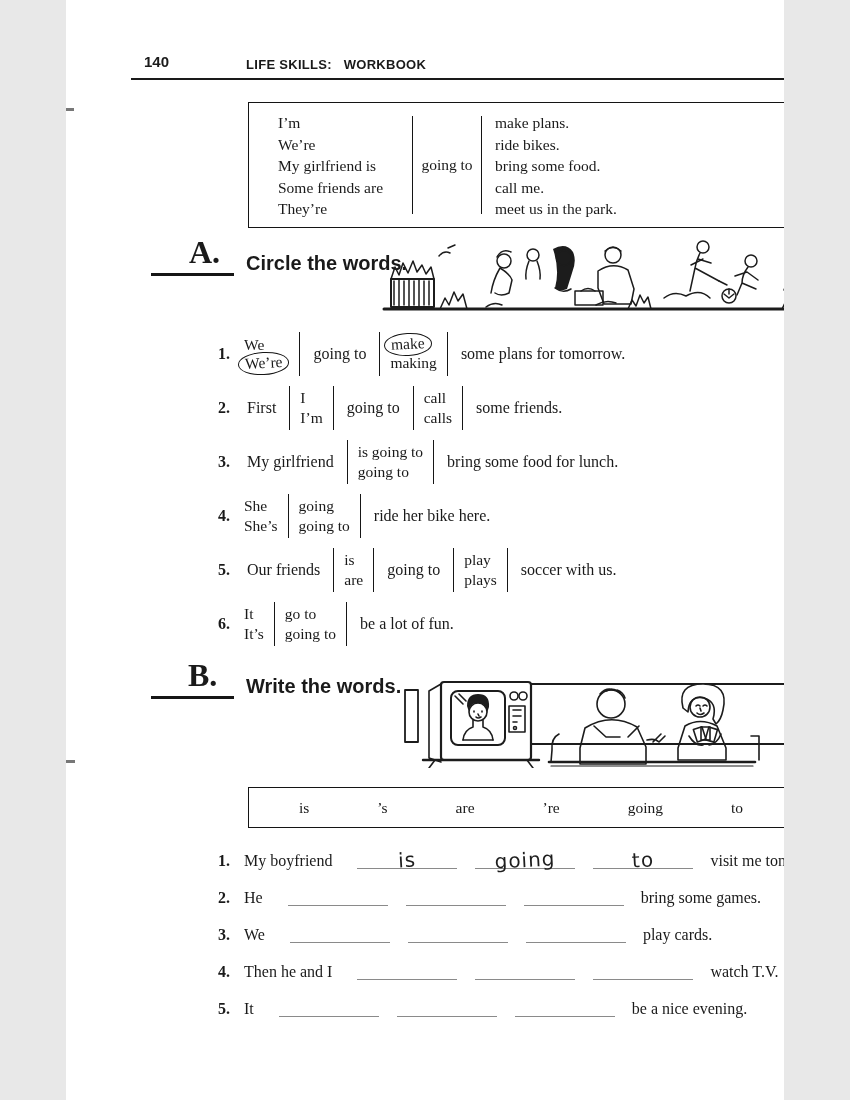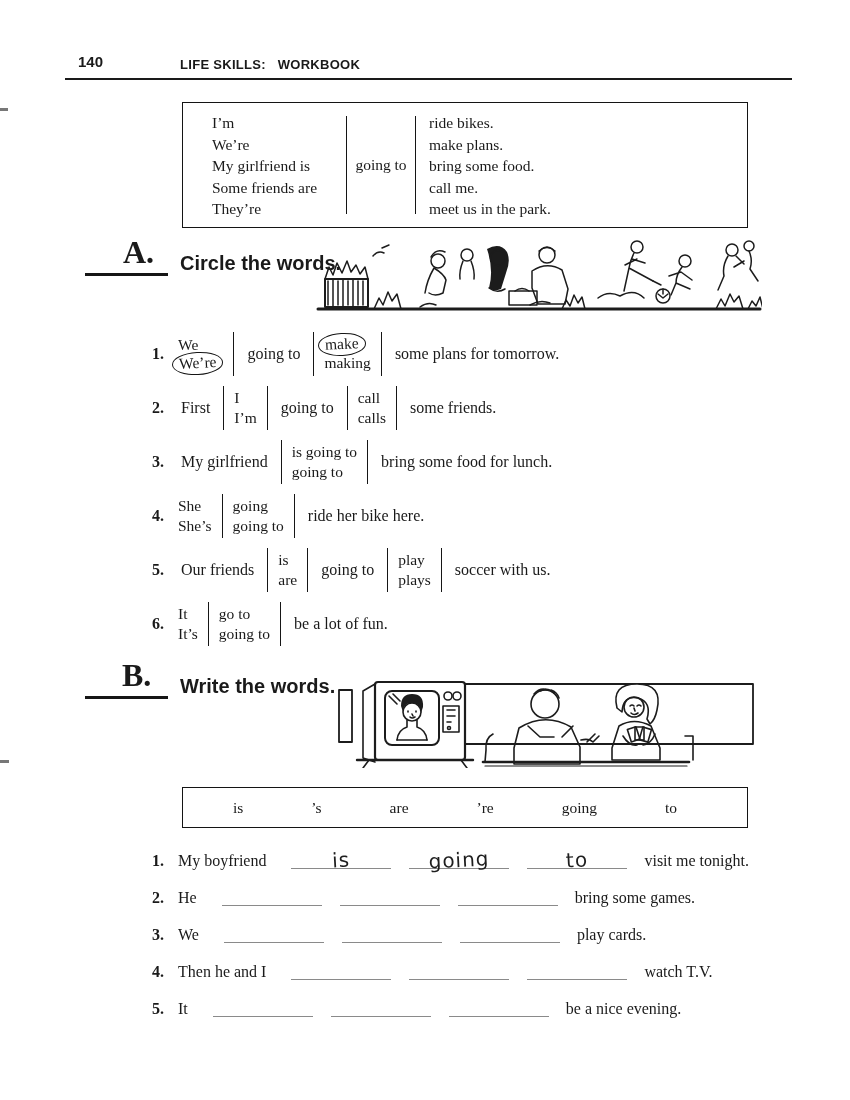--- a/index.html
+++ b/index.html
@@ -1,16 +1,16 @@
 <!DOCTYPE html>
 <html><head>
 <meta charset="utf-8">
 <style>
   html,body{margin:0;padding:0;background:#e8e8e8;}
-  .page{position:relative;width:850px;height:1100px;background:#ffffff;margin:0 auto;
+  .page{position:relative;width:718px;height:1100px;background:#ffffff;margin:0 auto;
         font-family:"Liberation Serif",serif;color:#1a1a1a;overflow:hidden;}
 
   
   .hdr-num{position:absolute;left:78px;top:53px;font-family:"Liberation Sans",sans-serif;
            font-weight:bold;font-size:15px;}
   .hdr-title{position:absolute;left:180px;top:57px;font-family:"Liberation Sans",sans-serif;
              font-weight:bold;font-size:13px;white-space:pre;letter-spacing:.3px;}
   .hdr-rule{position:absolute;left:65px;top:78px;width:727px;height:2px;background:#1a1a1a;}
 
   
@@ -75,22 +75,22 @@
         <div class="gb-line">I’m</div>
         <div class="gb-line">We’re</div>
         <div class="gb-line">My girlfriend is</div>
         <div class="gb-line">Some friends are</div>
         <div class="gb-line">They’re</div>
       </div>
     <div class="gb-mid">
       <span>going to</span>
     </div>
     <div class="gb-col gb-right" id="gb-predicates">
+        <div class="gb-line">make plans.</div>
         <div class="gb-line">ride bikes.</div>
-        <div class="gb-line">make plans.</div>
         <div class="gb-line">bring some food.</div>
         <div class="gb-line">call me.</div>
         <div class="gb-line">meet us in the park.</div>
       </div>
   </div>
 
   <div class="sec-letter" style="left:123px;top:234px;">A.</div>
   <div class="sec-underline" style="left:85px;top:273px;"></div>
   <div class="sec-instr" style="left:180px;top:252px;">Circle the words.</div>
 

